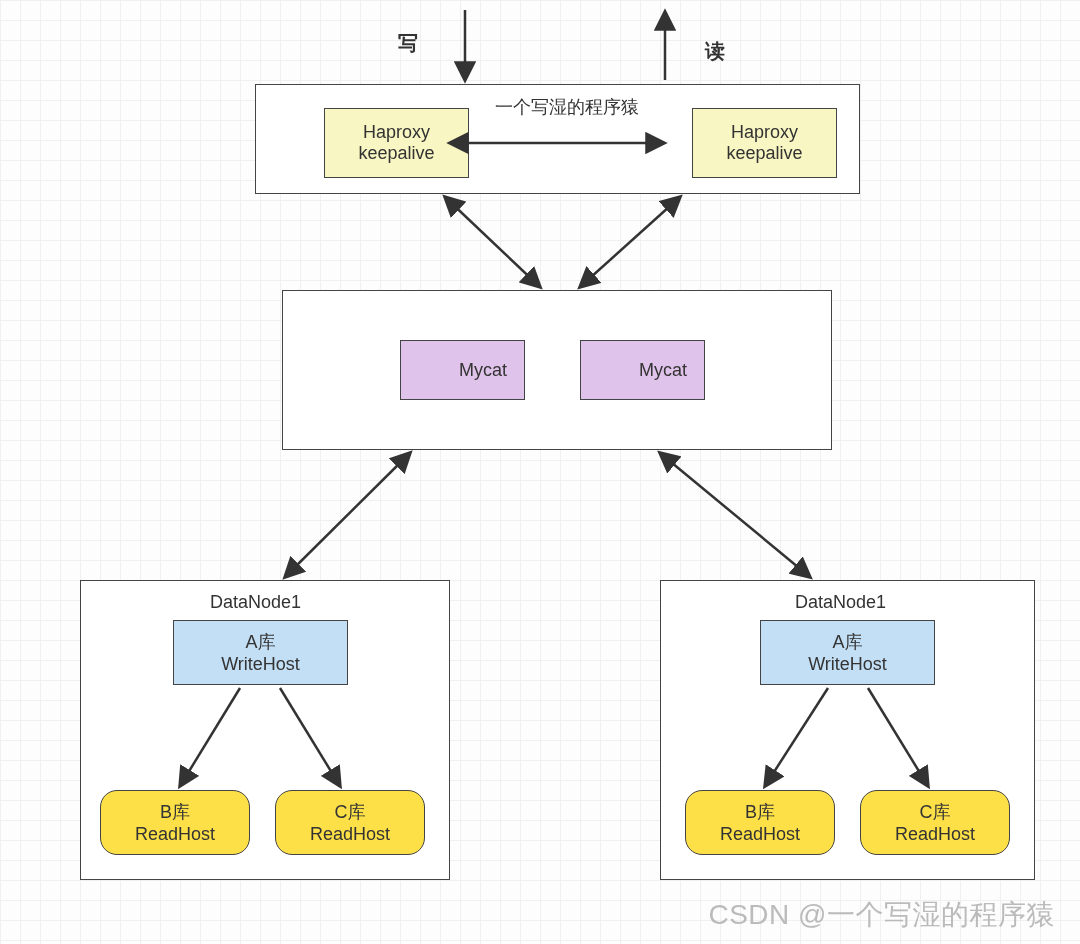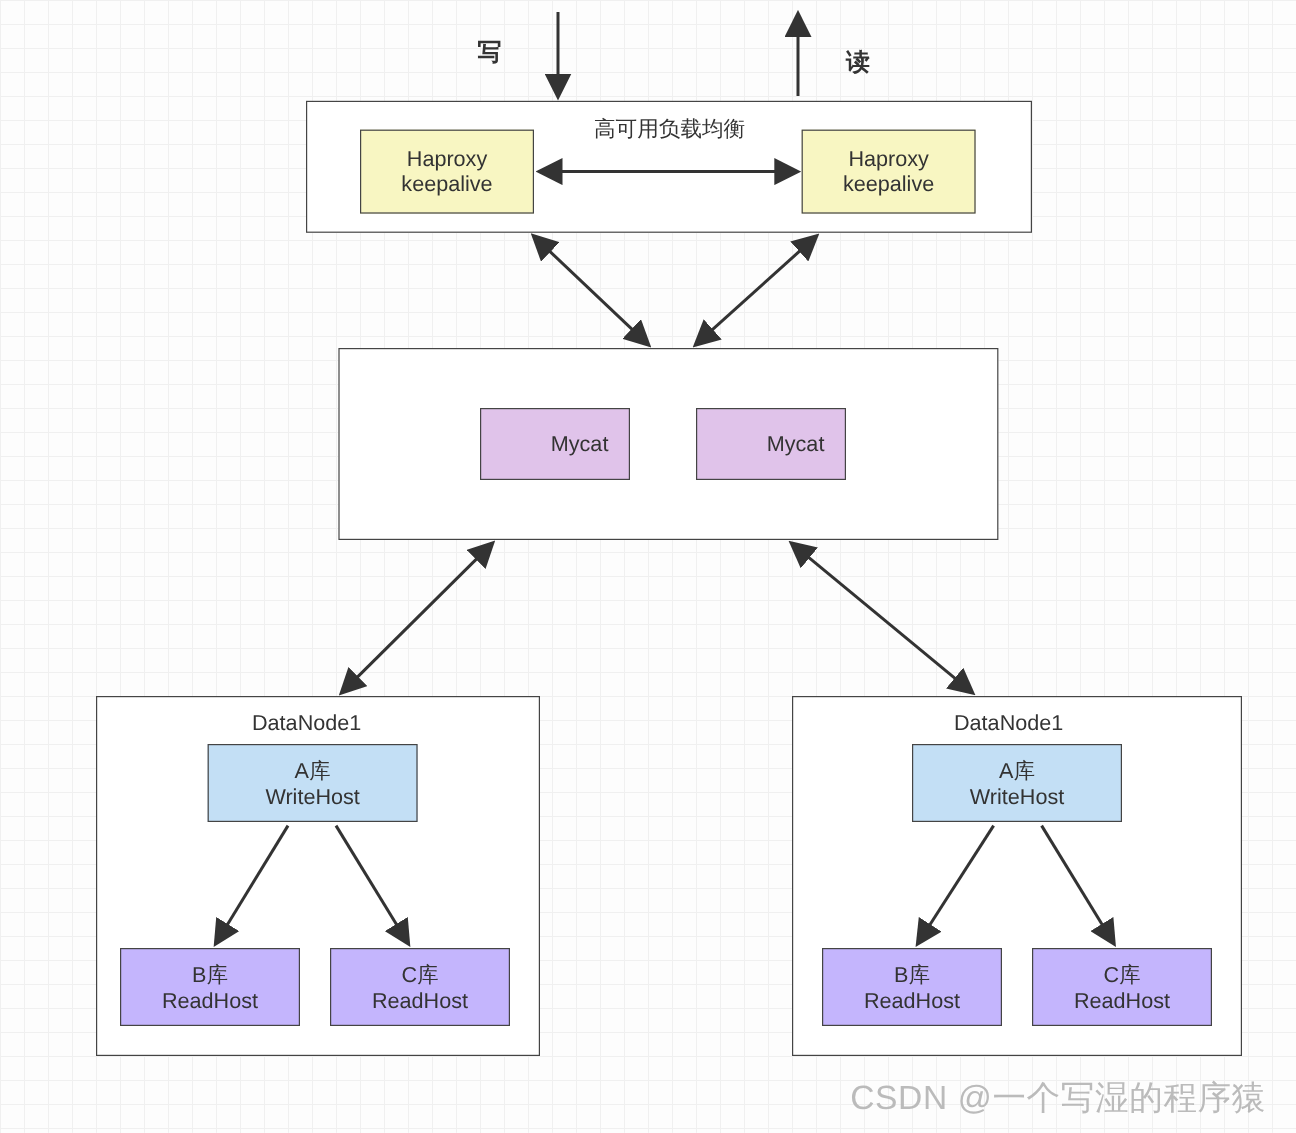--- a/index.html
+++ b/index.html
@@ -34,42 +34,42 @@
     position: absolute;
     font-size: 20px;
     font-weight: bold;
     color: #333;
   }
   .small-label {
     position: absolute;
     font-size: 18px;
     color: #333;
   }
-  .yellow { background: #f8f6c2; }
+  .yellow { background: #f8f6c2; margin-left: 24px; }
   .purple { background: #e0c3ea; padding-left: 41px; }
   .blue   { background: #c3dff5; align-items: center; }
-  .green  { background: #c4b5fd; }
+  .green  { background: #fde047; border-radius: 17px; }
   svg.arrows { position:absolute; top:0; left:0; width:1080px; height:944px; pointer-events:none; }
   .watermark {
     position:absolute;
     bottom: 10px; right: 25px;
     font-size: 28px;
     color: rgba(180,180,180,0.9);
     font-family: Arial, sans-serif;
     letter-spacing: 0.5px;
   }
 </style>
 </head>
 <body>
 
 <div class="label" style="left:398px; top:30px;">写</div>
 <div class="label" style="left:705px; top:38px;">读</div>
 
 <div class="box" style="left:255px; top:84px; width:605px; height:110px; justify-content:flex-start;"></div>
-<div class="small-label" style="left:495px; top:95px;">高可用负载均衡</div>
+<div class="small-label" style="left:495px; top:95px;">一个写湿的程序猿</div>
 
 <div class="box yellow" style="left:300px; top:108px; width:145px; height:70px;">
   <span>Haproxy</span>
   <span>keepalive</span>
 </div>
 <div class="box yellow" style="left:668px; top:108px; width:145px; height:70px;">
   <span>Haproxy</span>
   <span>keepalive</span>
 </div>
 

